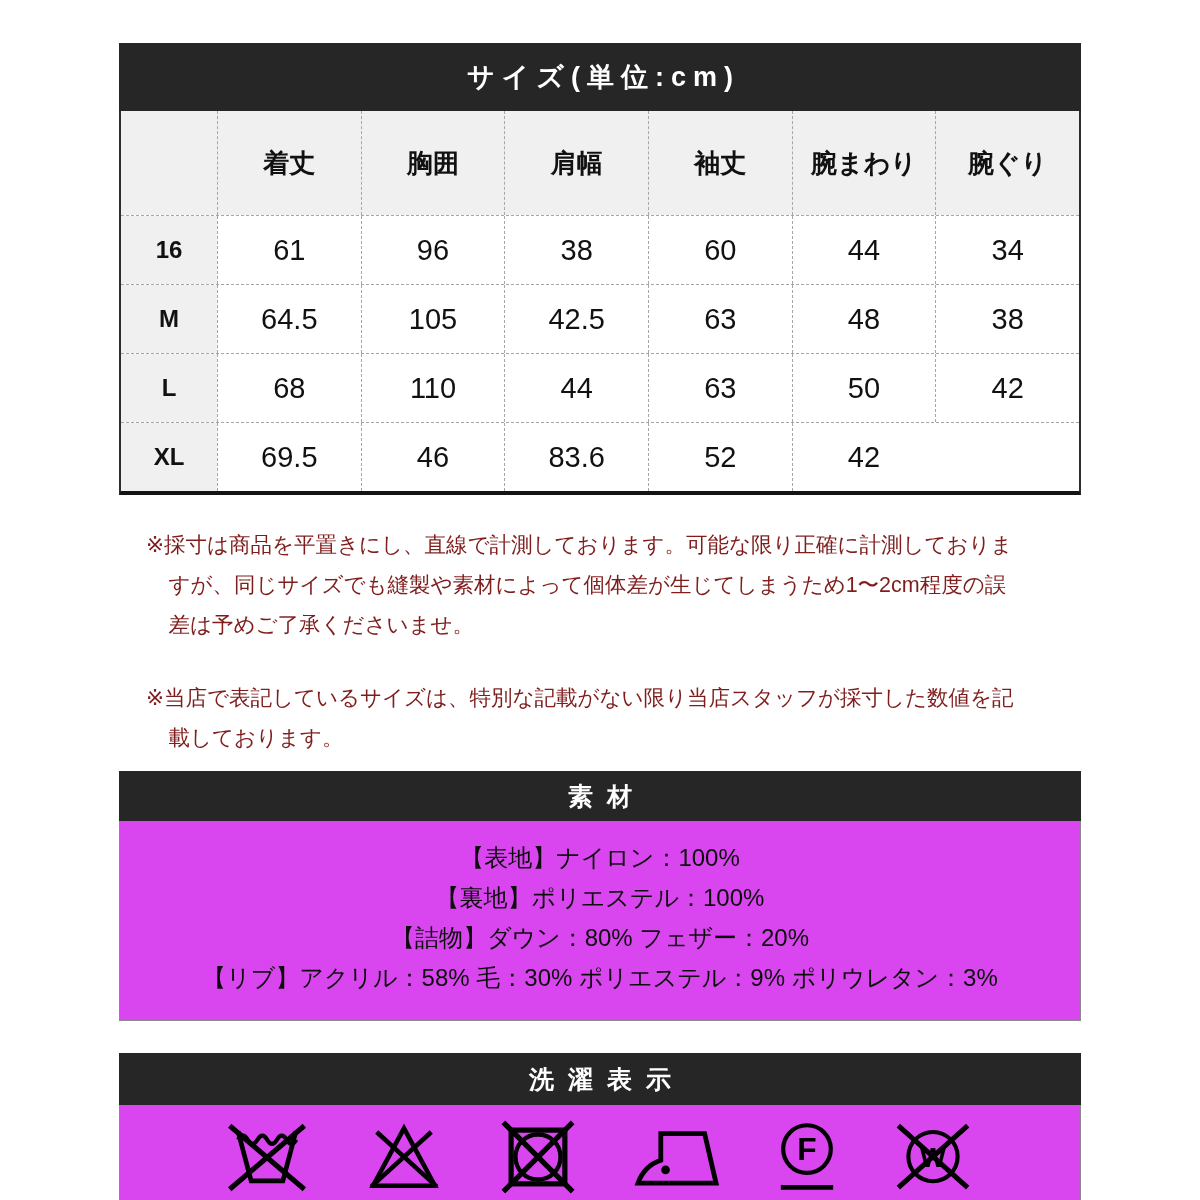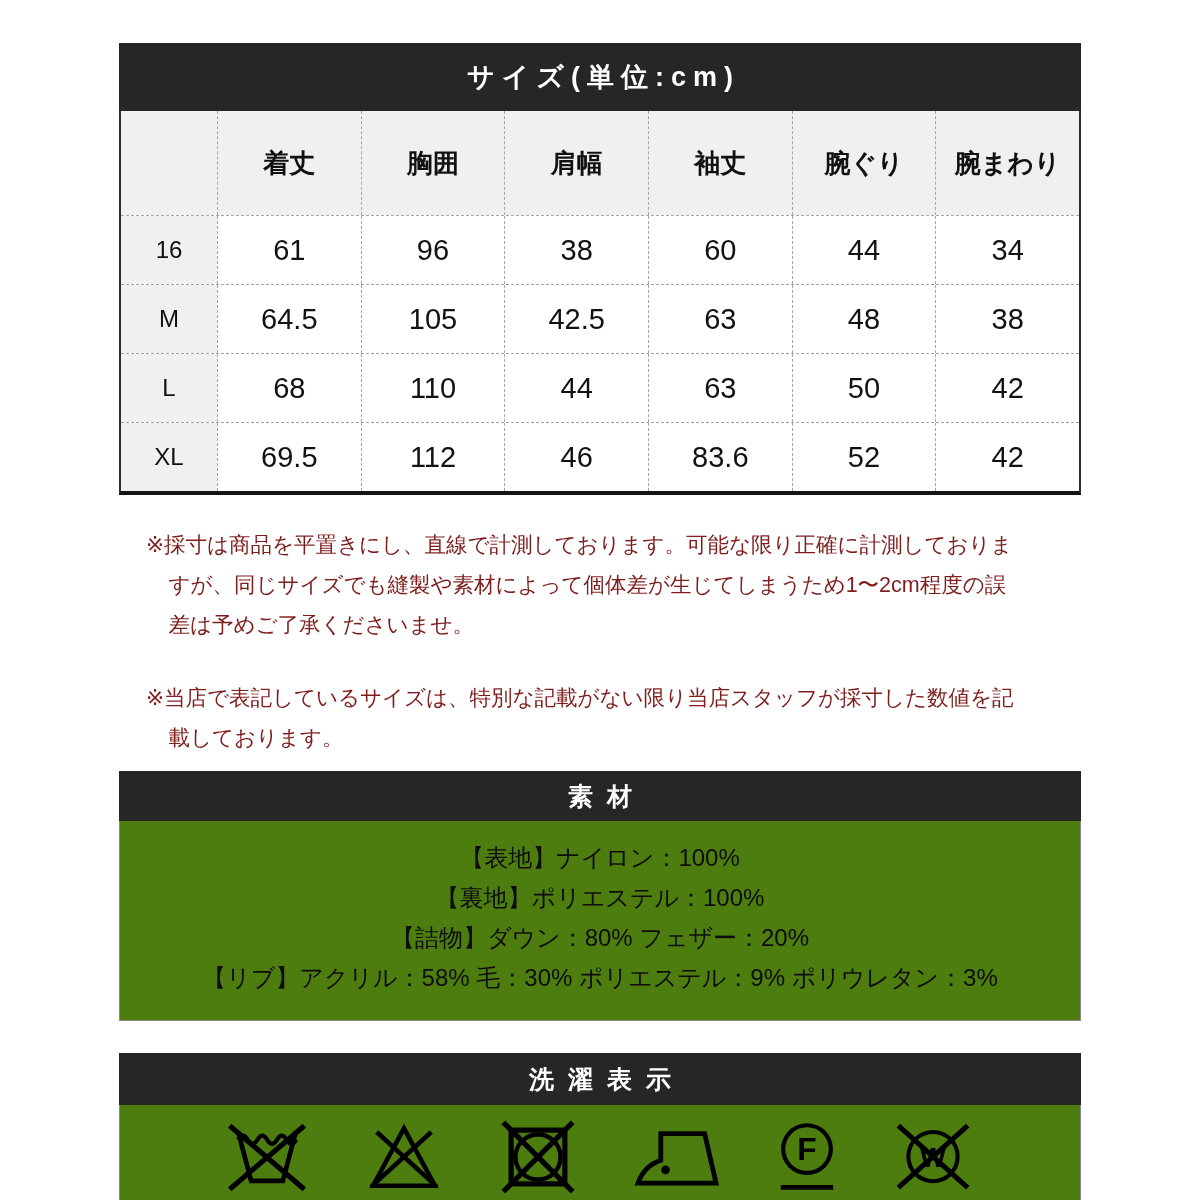--- a/index.html
+++ b/index.html
@@ -36,34 +36,34 @@
   .t-row + .t-row{ border-top:1px dashed var(--border-dash); }
   .cell{
     display:flex; align-items:center; justify-content:center;
     border-left:1px dashed var(--border-dash);
   }
   .cell:first-child{ border-left:none; }
   .head-row{ height:104px; background:var(--cell-gray); }
   .head-row .cell{ font-weight:bold; font-size:26px; }
   .data-row{ height:69px; font-size:29px; }
   .data-row .cell:first-child{
-    background:var(--cell-gray); font-weight:normal; font-size:24px;
+    background:var(--cell-gray); font-weight:bold; font-size:24px;
   }
 
   
   .notes{ margin:30px 0 0 27px; width:880px; color:#7f1d1d; }
   .note{
     font-size:21.5px; line-height:40px;
     text-indent:-1.05em; padding-left:1.05em;
   }
   .note + .note{ margin-top:33px; }
 
   
   .material-section{ margin-top:13px; }
-  .box-body{ border:1px solid var(--box-border); border-top:none; background:#4d7c0f; }
+  .box-body{ border:1px solid var(--box-border); border-top:none; background:#d946ef; }
   .material-body{ padding:17px 0 22px; text-align:center; font-size:24px; line-height:40px; color:#0d0d0d; }
   .care-section{ margin-top:32px; }
   .care-body{ height:105px; display:flex; align-items:center; justify-content:center; gap:54px; }
   .care-icon{ display:flex; align-items:center; justify-content:center; }
   .care-icon svg{ display:block; }
 </style>
 </head>
 <body>
 
 <div class="content">
@@ -72,22 +72,22 @@
     <div class="bar size-bar">
       <span>サイズ(単位:cm)</span>
     </div>
     <div class="size-table">
       <div class="t-row head-row">
         <div class="cell"></div>
         <div class="cell">着丈</div>
         <div class="cell">胸囲</div>
         <div class="cell">肩幅</div>
         <div class="cell">袖丈</div>
+        <div class="cell">腕まわり</div>
         <div class="cell">腕ぐり</div>
-        <div class="cell">腕まわり</div>
       </div>
 
       <div class="t-row data-row">
         <div class="cell">16</div>
         <div class="cell">61</div>
         <div class="cell">96</div>
         <div class="cell">38</div>
         <div class="cell">60</div>
         <div class="cell">44</div>
         <div class="cell">34</div>
@@ -109,21 +109,20 @@
         <div class="cell">110</div>
         <div class="cell">44</div>
         <div class="cell">63</div>
         <div class="cell">50</div>
         <div class="cell">42</div>
       </div>
 
       <div class="t-row data-row">
         <div class="cell">XL</div>
         <div class="cell">69.5</div>
-        <div class="cell">112</div>
         <div class="cell">46</div>
         <div class="cell">83.6</div>
         <div class="cell">52</div>
         <div class="cell">42</div>
       </div>
     </div>
   </section>
 
   <section class="notes">
     <div class="note">※採寸は商品を平置きにし、直線で計測しております。可能な限り正確に計測しておりますが、同じサイズでも縫製や素材によって個体差が生じてしまうため1〜2cm程度の誤差は予めご了承くださいませ。</div>

